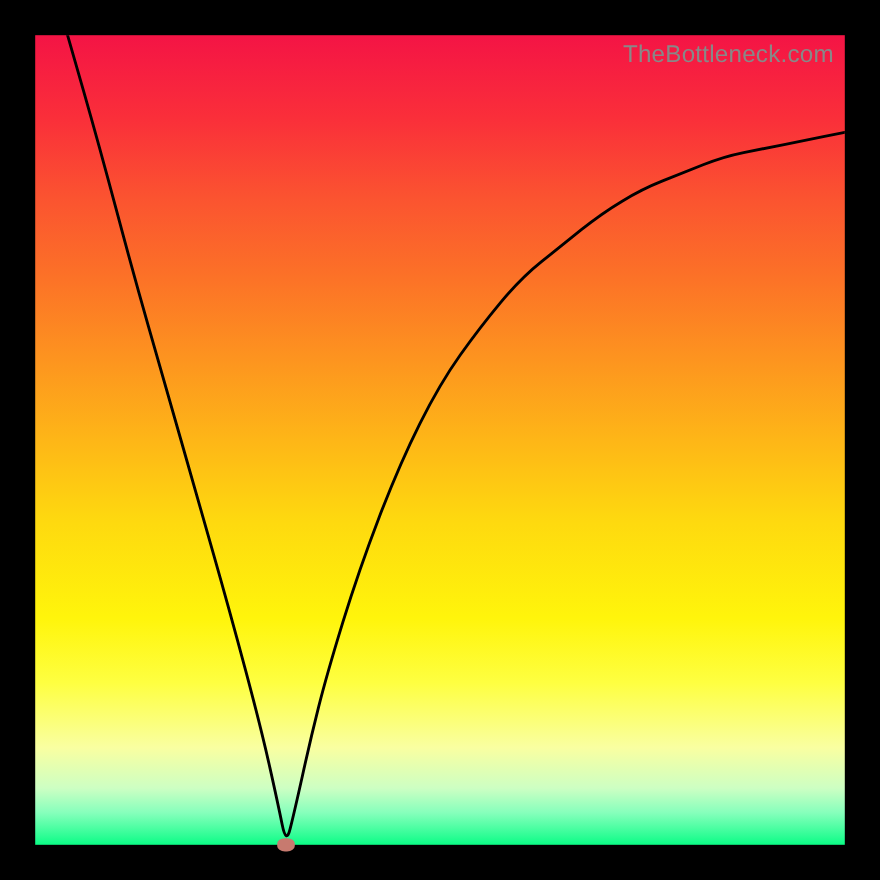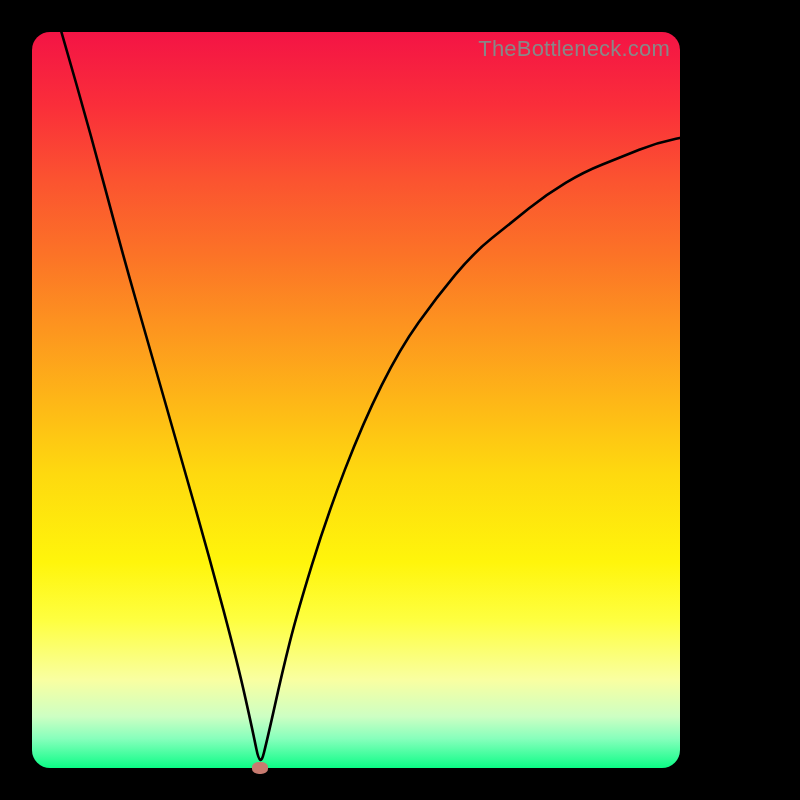--- a/index.html
+++ b/index.html
@@ -14,39 +14,38 @@
   .frame {
     position: relative;
     width: 800px;
     height: 800px;
     background: #000;
   }
   .plot {
     position: absolute;
     left: 32px;
     top: 32px;
-    width: 648px;
+    width: 736px;
     height: 736px;
     background: linear-gradient(to bottom,
       #f41445 0%,
       #fa2e3a 10%,
       #fb5330 20%,
       #fc7227 30%,
       #fd941f 40%,
       #feb617 50%,
       #fed90f 60%,
       #fff50b 72%,
       #feff41 80%,
       #f9ffa1 88%,
       #cdffc3 93%,
       #87ffbc 96%,
       #2bfd94 99%,
       #0bfc85 100%
     );
-    border-radius: 18px;
   }
   .watermark {
     position: absolute;
     top: 4px;
     right: 10px;
     color: #888;
     font-size: 22px;
     font-weight: 500;
     letter-spacing: 0.2px;
     user-select: none;

